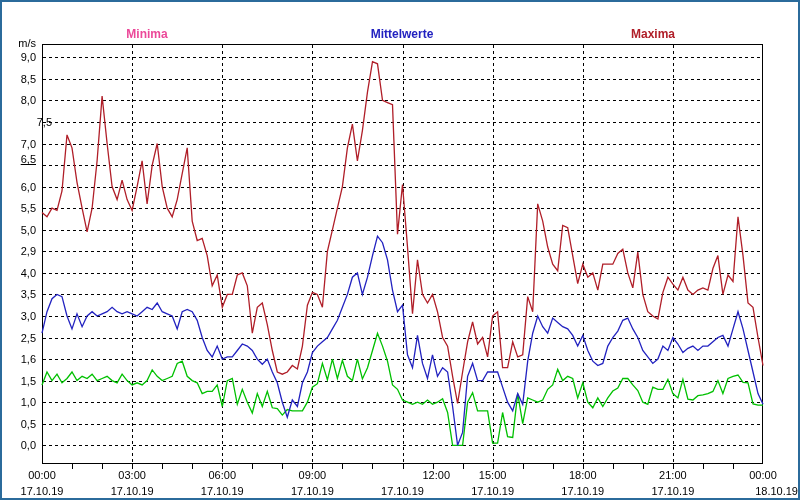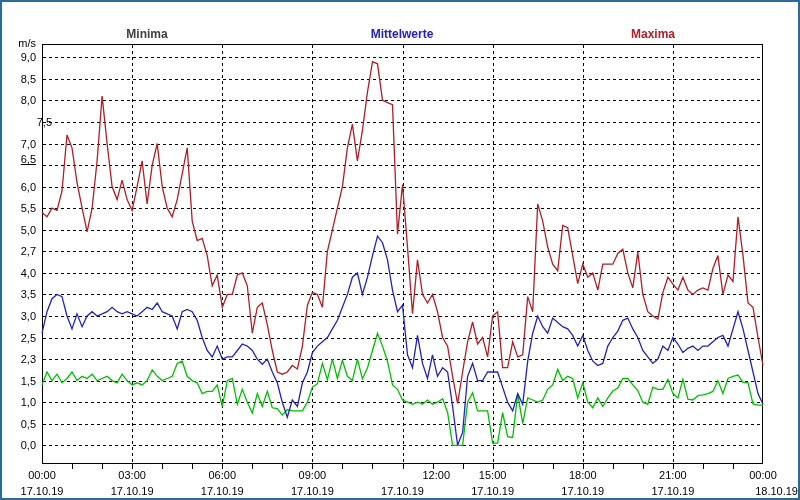--- a/index.html
+++ b/index.html
@@ -31,42 +31,42 @@
   }
   .xtick-time{top:467px;}
   .xtick-date{top:483px;}
   .plot-svg{position:absolute;left:40px;top:42px;overflow:visible;}
 </style>
 </head>
 <body>
 
 <div class="window" style="border-color: rgb(43, 107, 155);">
 
-  <div class="legend-item" id="legend-minima" style="left: 145px; color: #404040;">Minima</div>
+  <div class="legend-item" id="legend-minima" style="left: 145px; color: #ec4899;">Minima</div>
   <div class="legend-item" id="legend-mittelwerte" style="left: 400px; color: rgb(34, 34, 192);">Mittelwerte</div>
   <div class="legend-item" id="legend-maxima" style="left: 651px; color: rgb(176, 30, 40);">Maxima</div>
 
   <div class="unit-label">m/s</div>
 
   <div id="ytick-container">
       <div class="ytick" style="top: 49.31px;">9,0</div>
       <div class="ytick" style="top: 70.865px;">8,5</div>
       <div class="ytick" style="top: 92.42px;">8,0</div>
       <div class="ytick" style="top: 113.975px; padding-left: 16px;">7,5</div>
       <div class="ytick" style="top: 135.53px;">7,0</div>
       <div class="ytick" style="top: 151px; text-decoration: underline;">6,5</div>
       <div class="ytick" style="top: 178.64px;">6,0</div>
       <div class="ytick" style="top: 200.195px;">5,5</div>
       <div class="ytick" style="top: 221.75px;">5,0</div>
-      <div class="ytick" style="top: 243.305px;">2,7</div>
+      <div class="ytick" style="top: 243.305px;">2,9</div>
       <div class="ytick" style="top: 264.86px;">4,0</div>
       <div class="ytick" style="top: 286.415px;">3,5</div>
       <div class="ytick" style="top: 307.97px;">3,0</div>
       <div class="ytick" style="top: 329.525px;">2,5</div>
-      <div class="ytick" style="top: 351.08px;">2,3</div>
+      <div class="ytick" style="top: 351.08px;">1,6</div>
       <div class="ytick" style="top: 372.635px;">1,5</div>
       <div class="ytick" style="top: 394.19px;">1,0</div>
       <div class="ytick" style="top: 415.745px;">0,5</div>
       <div class="ytick" style="top: 437.3px;">0,0</div>
     </div>
 
   <svg class="plot-svg" id="plot" width="721" height="428" viewBox="0 0 721 428">
       <line x1="1" y1="401.5" x2="720" y2="401.5" stroke="#000000" stroke-width="1" stroke-dasharray="3,3"></line>
       <line x1="1" y1="380.5" x2="720" y2="380.5" stroke="#000000" stroke-width="1" stroke-dasharray="3,3"></line>
       <line x1="1" y1="358.5" x2="720" y2="358.5" stroke="#000000" stroke-width="1" stroke-dasharray="3,3"></line>

